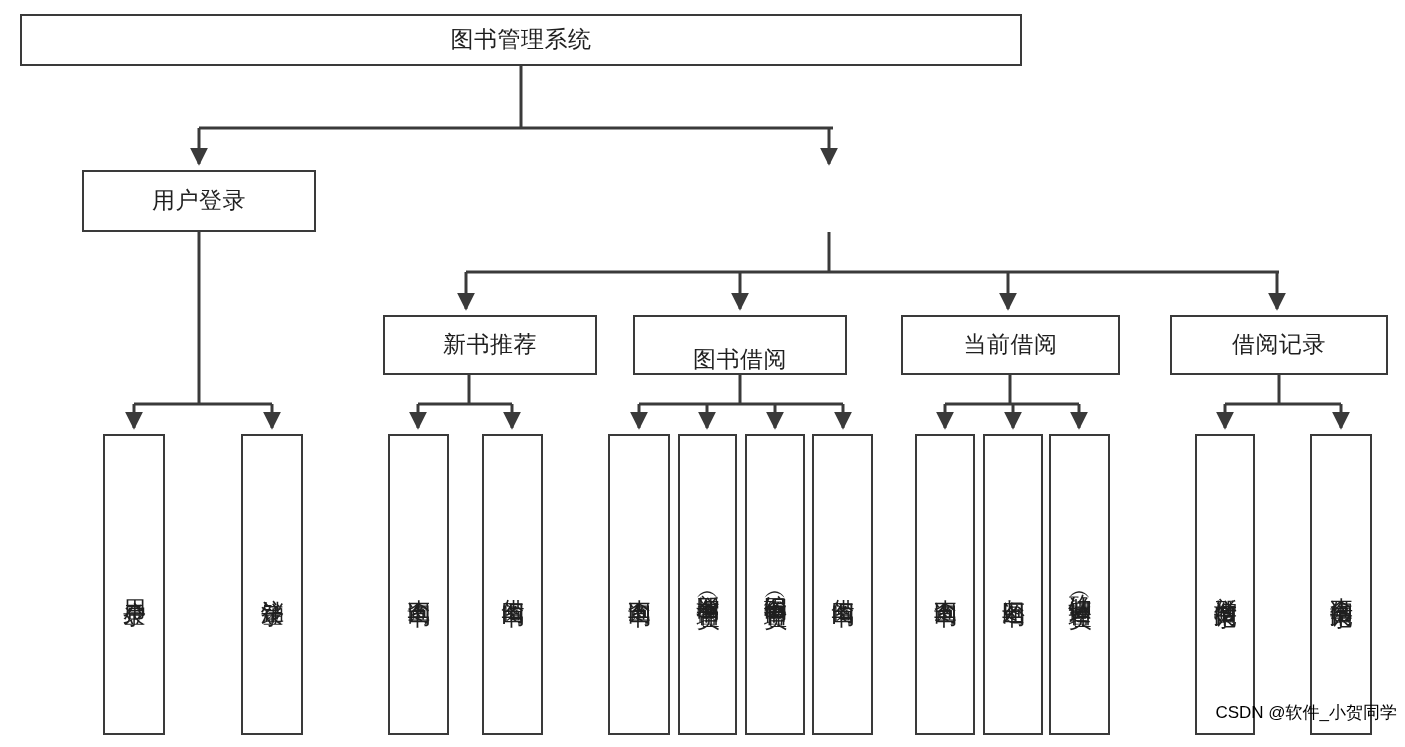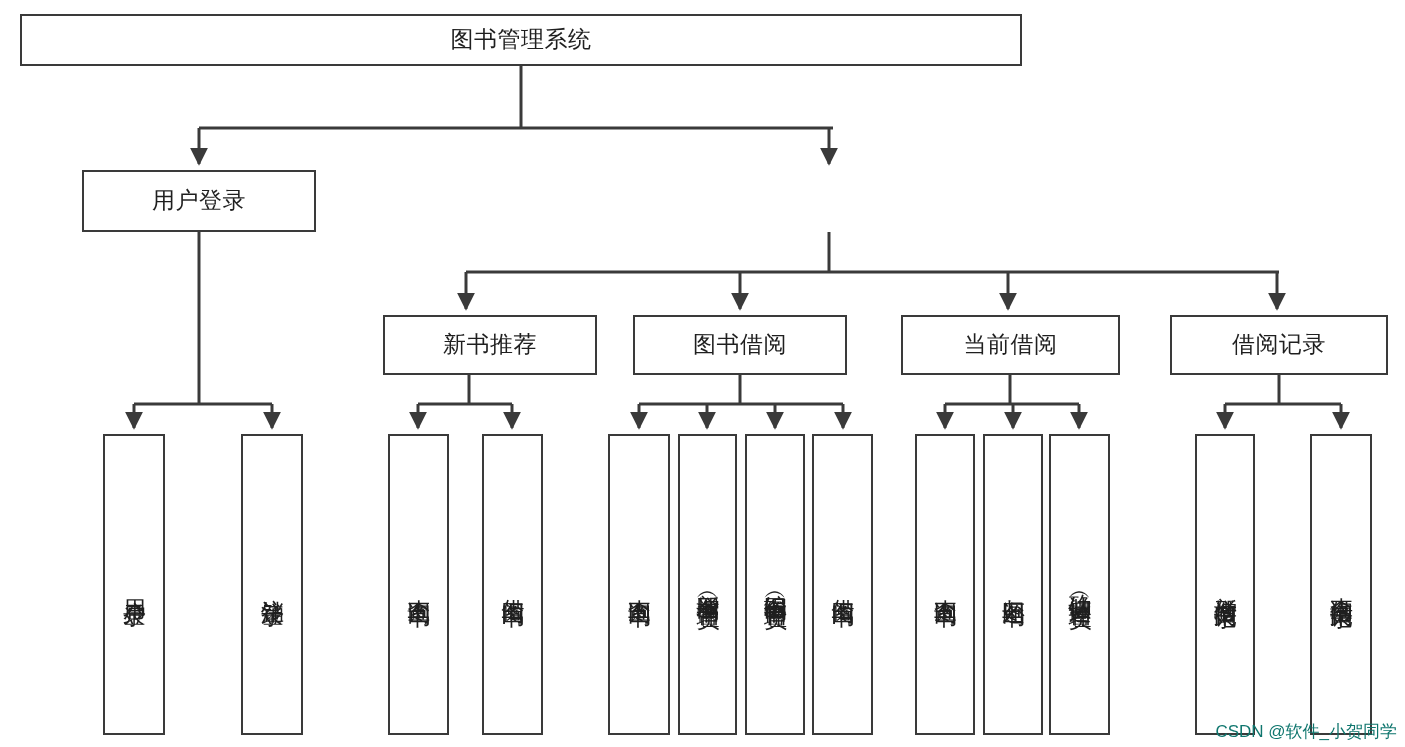--- a/index.html
+++ b/index.html
@@ -56,23 +56,23 @@
   }
   .node.v .vtext {
     writing-mode: vertical-rl;
     text-orientation: upright;
     display: block;
     max-height: 100%;
   }
   .watermark {
     position: absolute;
     right: 8px;
-    bottom: 4px;
+    bottom: 23px;
     font-size: 17px;
-    color: #0f766e;
+    color: #000000;
     z-index: 5;
     white-space: nowrap;
     font-family: "Liberation Sans", "DejaVu Sans", sans-serif;
   }
 </style>
 </head>
 <body>
 
 <div id="canvas">
 
@@ -130,21 +130,21 @@
     <span>图书管理系统</span>
   </div>
 
   <div class="node h" style="left:82px; top:170px; width:234px; height:62px;">
     <span>用户登录</span>
   </div>
 
   <div class="node h" style="left:362px; top:315px; width:214px; height:60px;margin-left:21px;">
     <span>新书推荐</span>
   </div>
-  <div class="node h" style="left:633px; top:315px; width:214px; height:60px;">
+  <div class="node h" style="left:633px; top:315px; width:214px; height:60px;align-items:flex-end;">
     <span>图书借阅</span>
   </div>
   <div class="node h" style="left:901px; top:315px; width:219px; height:60px;">
     <span>当前借阅</span>
   </div>
   <div class="node h" style="left:1170px; top:315px; width:218px; height:60px;">
     <span>借阅记录</span>
   </div>
 
   <div class="node v" style="left:103px; top:434px; width:62px; height:301px;">

